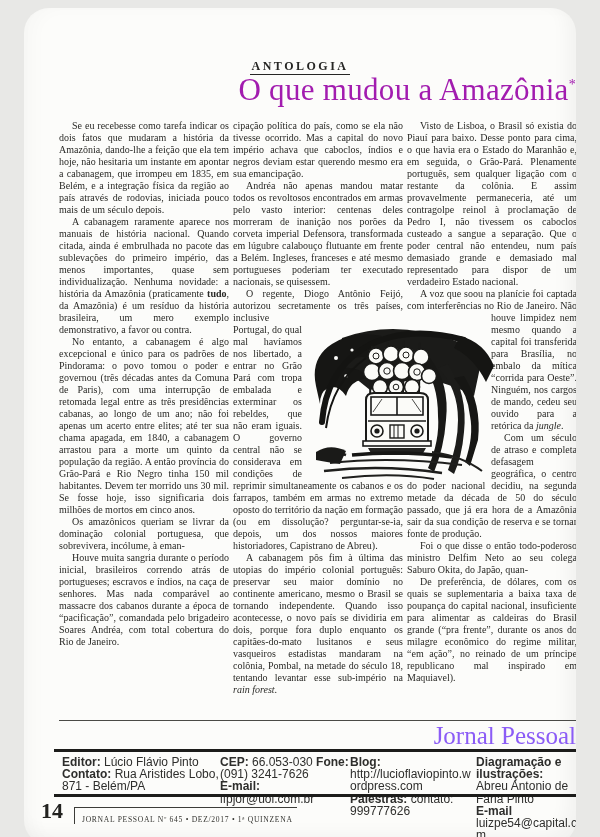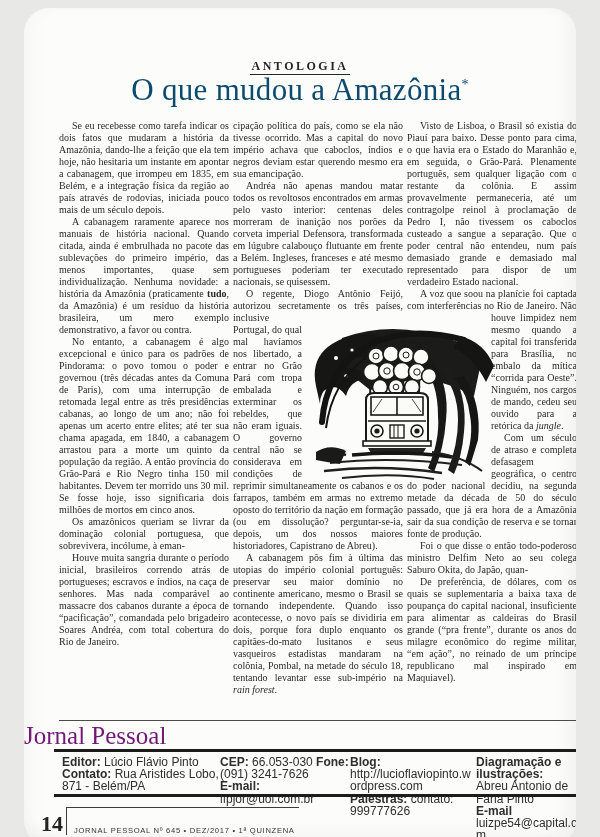--- a/index.html
+++ b/index.html
@@ -9,57 +9,57 @@
     font-family:"Liberation Serif","DejaVu Serif",serif;
     box-shadow:inset -8px -10px 18px rgba(0,0,0,0.045), inset 10px 0 16px rgba(0,0,0,0.02);
     border-radius:25px;
   }
   
   .kicker{position:absolute;top:48px;left:0;width:100%;text-align:center;}
   .kicker span{
     font-weight:bold;font-size:12px;letter-spacing:2.5px;color:#262624;
     border-bottom:1.6px solid #262624;padding:0 2px 1px 2px;
   }
-  .title{position:absolute;top:64px;left:0;width:100%;text-align:center;
-    font-size:31px;font-weight:400;color:#0c4a6e;letter-spacing:0.3px;margin:0;}
+  .title{position:absolute;top:64px;left:0;width:100%;text-align:right;
+    font-size:31px;font-weight:400;color:#a21caf;letter-spacing:0.3px;margin:0;}
   .title sup{font-size:14px;vertical-align:super;line-height:0;}
   
   .columns{position:absolute;left:35px;top:112px;width:530px;display:flex;gap:4px;}
   .col{width:170px;font-size:10px;line-height:12px;text-align:justify;
     color:#29292 6;color:#292926;hyphens:auto;}
   .col p{margin:0;text-indent:13px;}
   .col p.noindent{text-indent:0;}
   .col b{font-weight:bold;}
   .col i{}
   .spacer-r{float:right;width:95px;height:160px;margin:2px 0 3px 6px;}
   .spacer-l{float:left;width:77px;height:162px;margin:2px 7px 3px 0;}
   
   .illustration{position:absolute;left:288px;top:316px;width:184px;height:160px;}
   
   .rule-thin{position:absolute;left:35px;width:530px;top:712px;border-top:1px solid #4a4a46;}
-  .masthead{position:absolute;top:714px;left:0;width:100%;text-align:left;
-    font-size:25px;color:#701a75;margin:0;font-weight:400;}
+  .masthead{position:absolute;top:714px;left:0;width:100%;text-align:right;
+    font-size:25px;color:#8b5cf6;margin:0;font-weight:400;}
   .rule-thick-a{position:absolute;left:30px;width:540px;top:741px;border-top:3px solid #1c1c1a;}
   .rule-thick-b{position:absolute;left:30px;width:540px;top:786px;border-top:3px solid #1c1c1a;}
   .footer-info{position:absolute;left:38px;top:748px;width:530px;display:flex;
     font-family:"Liberation Sans","DejaVu Sans",sans-serif;font-size:12px;line-height:12.2px;color:#2e2e2c;}
   .fcol{overflow:hidden;}
   .fcol-1{width:158px;}
   .fcol-2{width:130px;}
   .fcol-3{width:126px;}
   .fcol-4{width:116px;}
   .fcol div{overflow-wrap:break-word;}
   .fcol b{font-weight:bold;}
   
-  .pagebar{position:absolute;left:17px;top:790px;display:flex;align-items:flex-end;}
+  .pagebar{position:absolute;left:17px;top:790px;display:flex;align-items:center;gap:8px;}
   .page-num{font-size:22px;font-weight:bold;color:#222220;line-height:22px;
     font-family:"Liberation Serif","DejaVu Serif",serif;}
   .issue{margin-left:3px;margin-top:9px;border-top:1px solid #3c3c38;border-left:1px solid #3c3c38;
-    padding:18px 4px 0 7px;font-size:7.6px;letter-spacing:0.7px;color:#343430;
-    font-family:Liberation Sans, sans-serif;white-space:nowrap;}
+    padding:7px 4px 0 7px;font-size:7.6px;letter-spacing:0.7px;color:#343430;
+    font-family:Liberation Serif, serif;white-space:nowrap;}
 </style>
 </head>
 <body>
 
 <div class="page">
 
   <div class="kicker">
     <span>ANTOLOGIA</span>
   </div>
 

